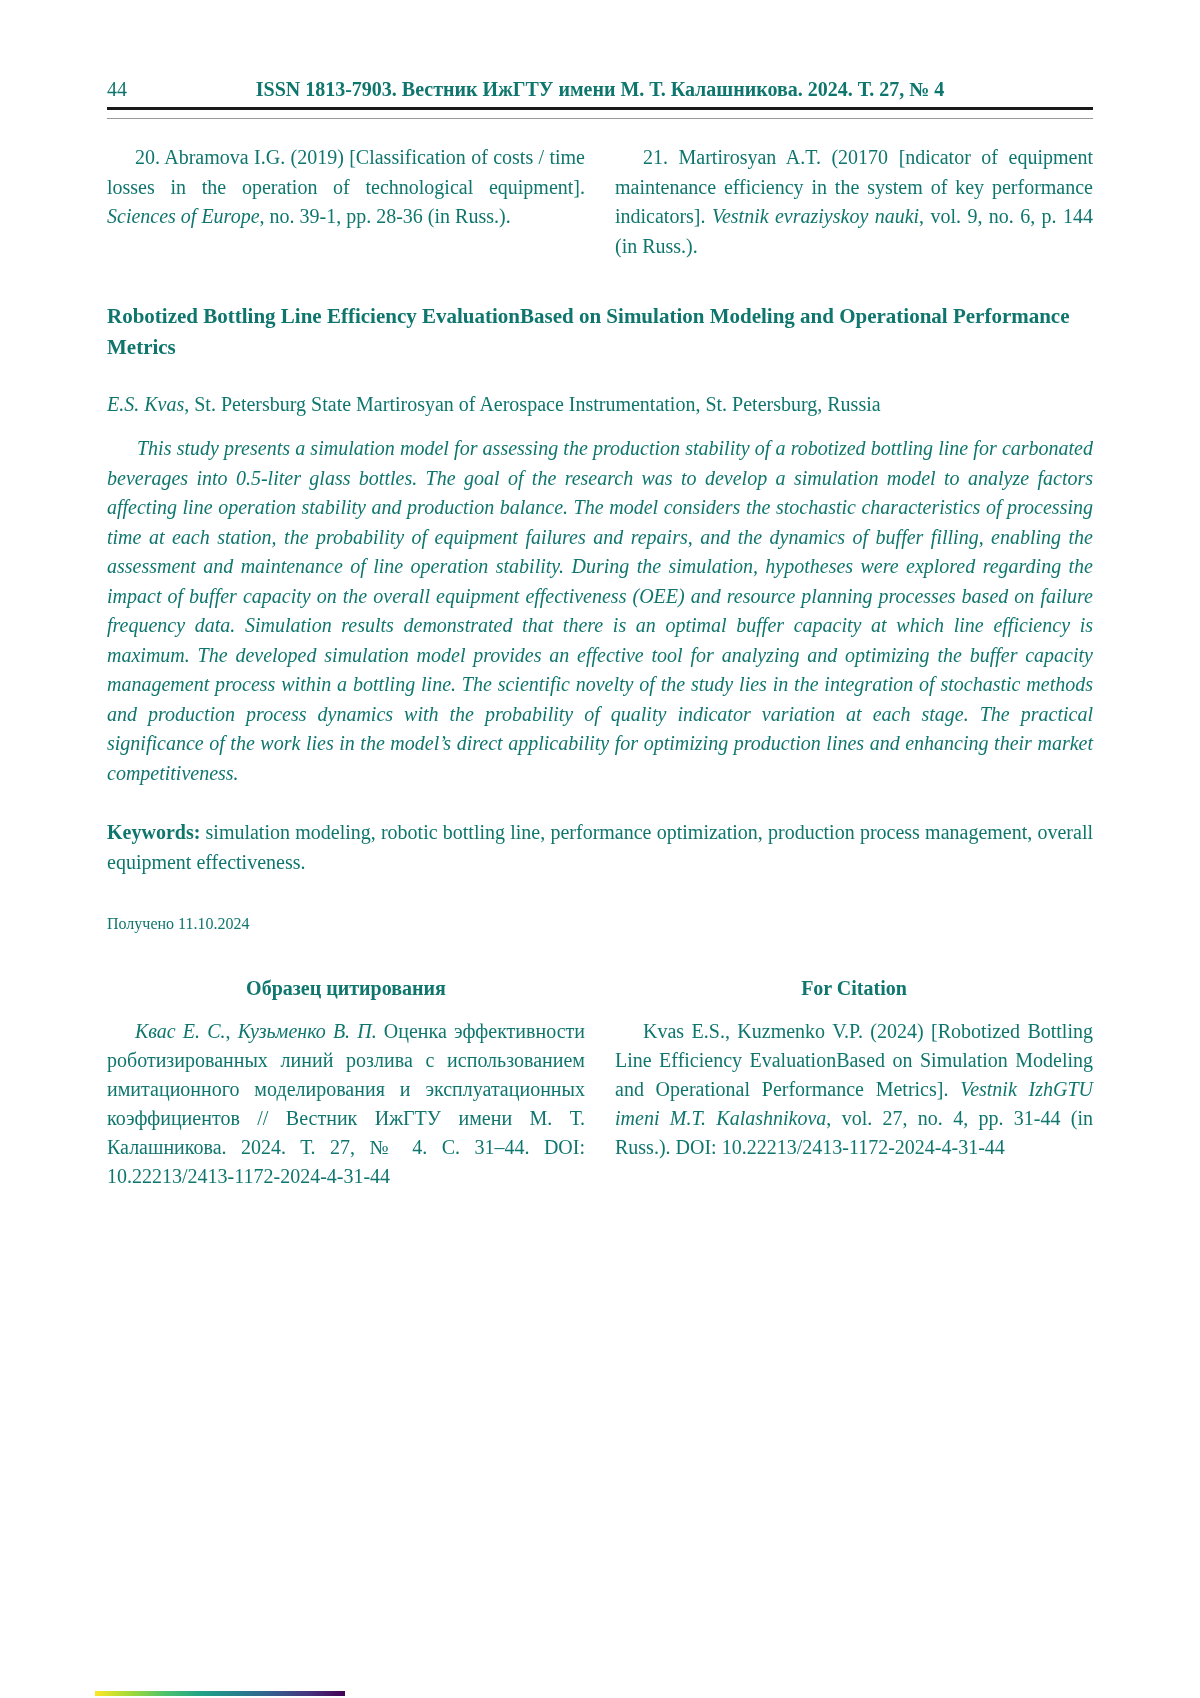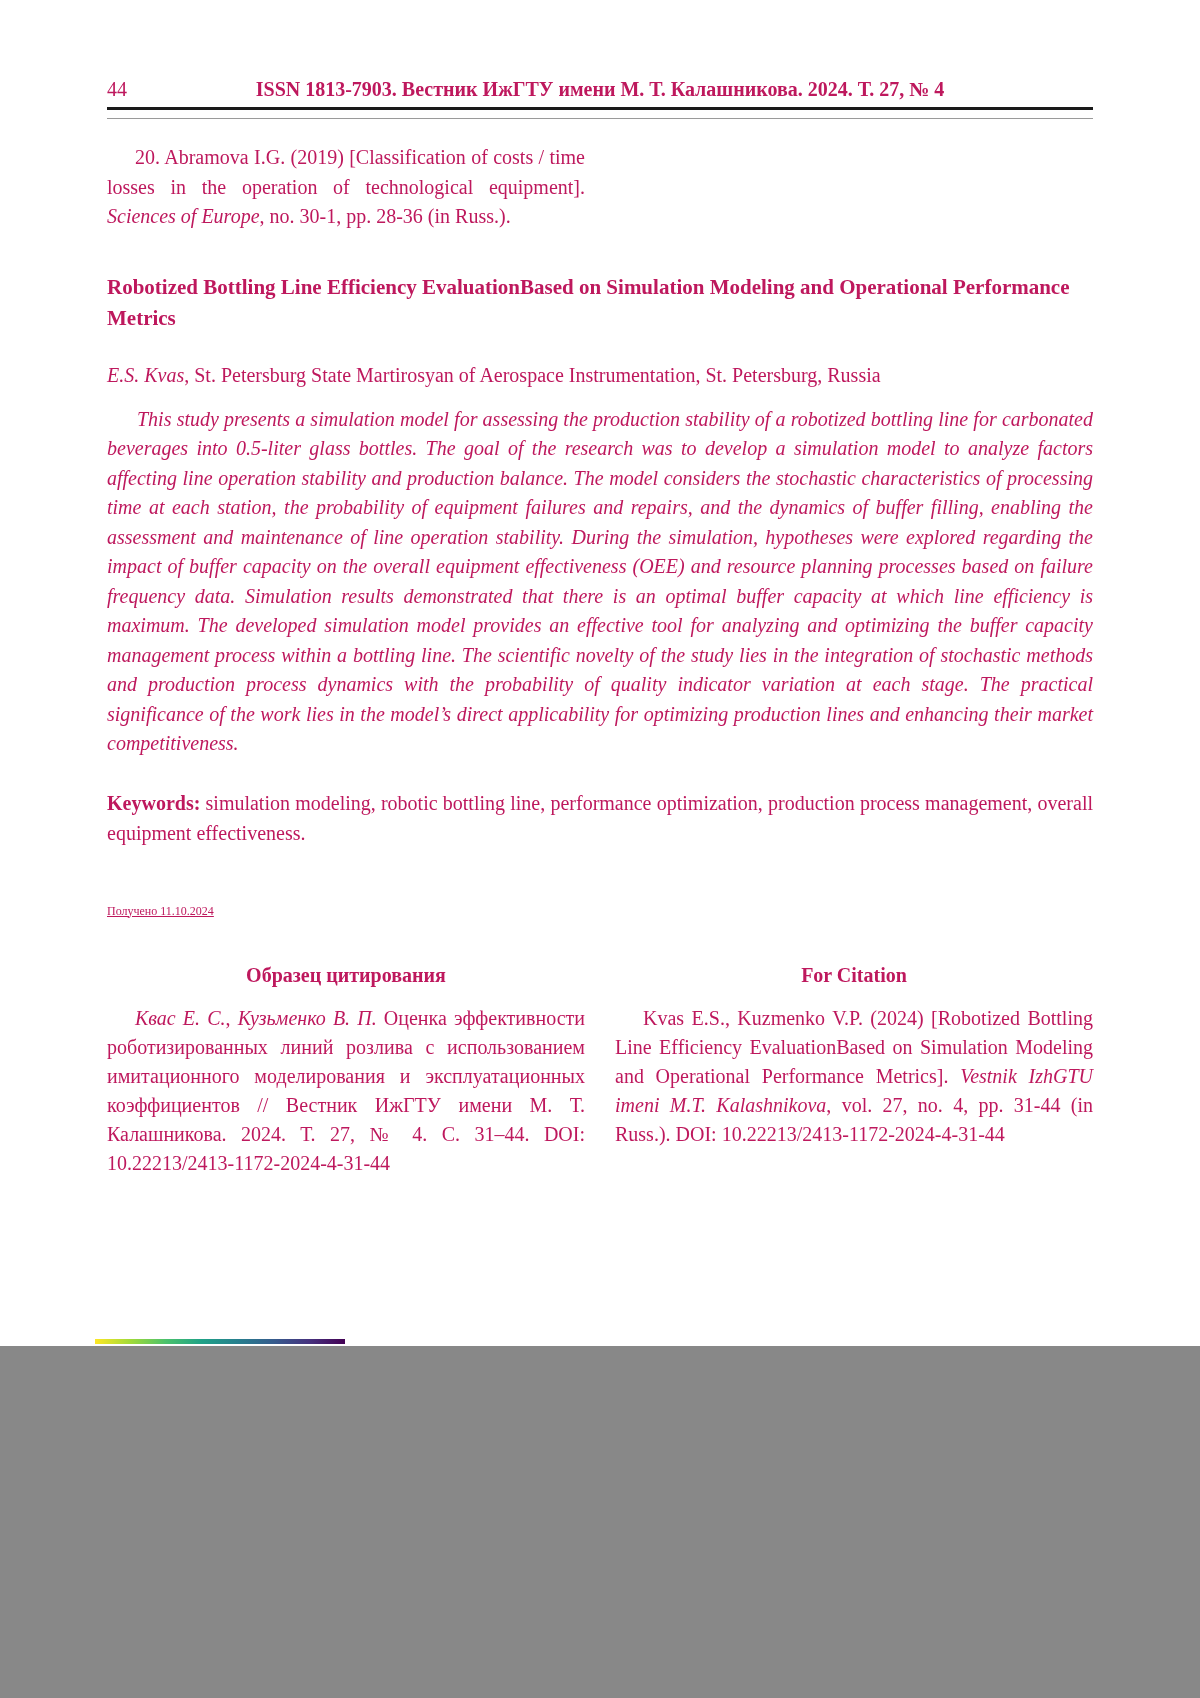--- a/index.html
+++ b/index.html
@@ -1,22 +1,22 @@
 <!DOCTYPE html>
 <html><head>
 <meta charset="utf-8">
 <style>
   html,body{margin:0;padding:0;background:#888;}
   .page{
     position:relative;
-    width:1200px;height:1346px;
+    width:1200px;height:1698px;
     margin:0 auto;
     background:#ffffff;
     font-family:"Liberation Serif","DejaVu Serif",serif;
-    color:#be185d;
+    color:#0f766e;
     overflow:hidden;
   }
   .content{
     position:absolute;
     left:107px;top:78px;
     width:986px;
   }
   
   .running-head{
     display:flex;align-items:baseline;
@@ -45,21 +45,21 @@
   .abstract{
     margin-top:15px;
     font-size:20px;font-style:italic;line-height:29.5px;
     text-align:justify;text-indent:30px;
   }
   .keywords{
     margin-top:29px;
     font-size:20px;line-height:30px;text-align:justify;
   }
   .keywords .kw-label{font-weight:bold;}
-  .received{margin-top:49px;font-size:12px;line-height:28px;text-decoration:underline;}
+  .received{margin-top:33px;font-size:16px;line-height:28px;}
   .cite-block{margin-top:39px;}
   .cite-head{
     font-size:20px;font-weight:bold;text-align:center;
     margin-bottom:17px;
   }
   .cite-text{
     font-size:20px;line-height:29px;
     text-align:justify;text-indent:28px;
   }
   .color-strip{
@@ -76,21 +76,24 @@
 
     <div class="running-head">
       <span class="page-num">44</span>
       <span class="head-title">ISSN 1813-7903. Вестник ИжГТУ имени М. Т. Калашникова. 2024. Т. 27, № 4</span>
     </div>
     <div class="rule-thick"></div>
     <div class="rule-thin"></div>
 
     <div class="two-col refs">
       <div class="col ref">
-        <p><span>20. Abramova I.G. (2019) [Classification of costs / time losses in the operation of technological equipment]. </span><span class="it">Sciences of Europe</span><span>, no. 30-1, pp. 28-36 (in Russ.).</span></p>
+        <p><span>20. Abramova I.G. (2019) [Classification of costs / time losses in the operation of technological equipment]. </span><span class="it">Sciences of Europe</span><span>, no. 39-1, pp. 28-36 (in Russ.).</span></p>
+      </div>
+      <div class="col ref">
+        <p><span>21. Martirosyan A.T. (20170 [ndicator of equipment maintenance efficiency in the system of key performance indicators]. </span><span class="it">Vestnik evraziyskoy nauki</span><span>, vol. 9, no. 6, p. 144 (in Russ.).</span></p>
       </div>
     </div>
 
     <p class="article-title">Robotized Bottling Line Efficiency EvaluationBased on Simulation Modeling and Operational Performance Metrics</p>
 
     <div class="authors">
       <p><span class="it">E.S. Kvas</span><span>, St. Petersburg State Martirosyan of Aerospace Instrumentation, St. Petersburg, Russia</span></p>
     </div>
 
     <p class="abstract">This study presents a simulation model for assessing the production stability of a robotized bottling line for carbonated beverages into 0.5-liter glass bottles. The goal of the research was to develop a simulation model to analyze factors affecting line operation stability and production balance. The model considers the stochastic characteristics of processing time at each station, the probability of equipment failures and repairs, and the dynamics of buffer filling, enabling the assessment and maintenance of line operation stability. During the simulation, hypotheses were explored regarding the impact of buffer capacity on the overall equipment effectiveness (OEE) and resource planning processes based on failure frequency data. Simulation results demonstrated that there is an optimal buffer capacity at which line efficiency is maximum. The developed simulation model provides an effective tool for analyzing and optimizing the buffer capacity management process within a bottling line. The scientific novelty of the study lies in the integration of stochastic methods and production process dynamics with the probability of quality indicator variation at each stage. The practical significance of the work lies in the model’s direct applicability for optimizing production lines and enhancing their market competitiveness.</p>

